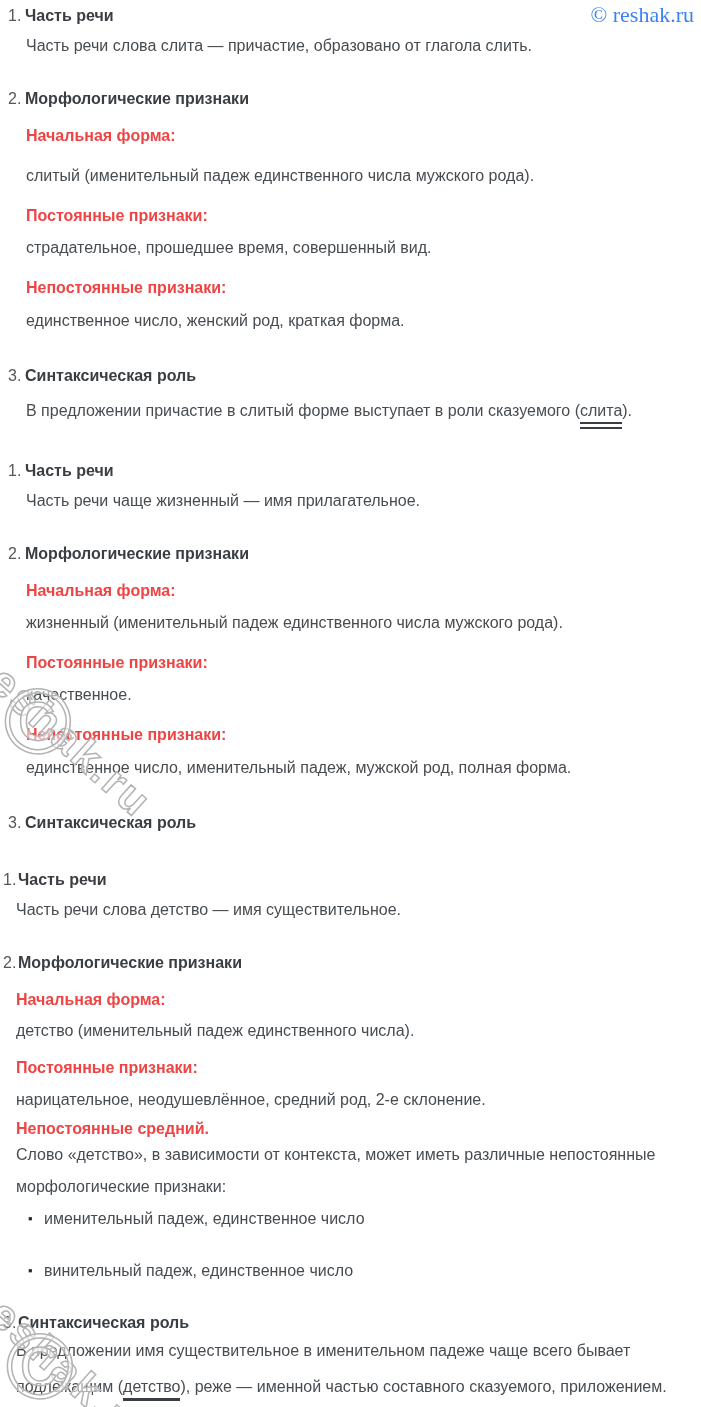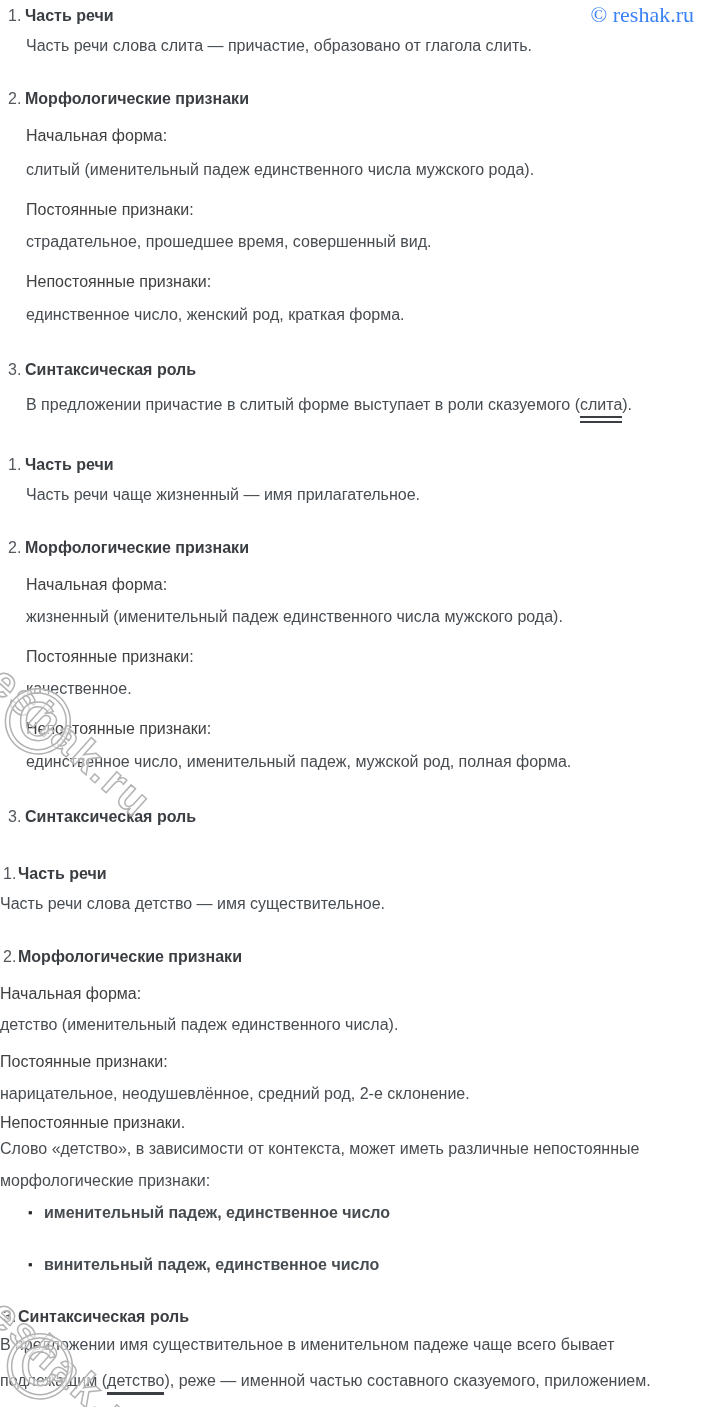--- a/index.html
+++ b/index.html
@@ -19,26 +19,26 @@
     white-space:nowrap;
   }
   .content { position:relative; z-index:1; }
   .line { white-space:nowrap; line-height:20px; }
   .sec-h {
     position:relative; padding-left:25px;
     font-weight:bold; color:#3a3e42; line-height:20px; white-space:nowrap;
   }
   .sec-h .num { position:absolute; left:8px; font-weight:400; color:#54585c; }
   .blk-a p.line, .blk-a .red { padding-left:26px; }
-  .red { color:#404040; font-weight:normal; }
+  .red { color:#ef4444; font-weight:bold; }
   p { margin:0; }
   .blk-c .sec-h { padding-left:18px; }
   .blk-c .sec-h .num { left:3px; }
-  .blk-c p.line, .blk-c .red { }
-  .bullet { padding-left:28px; line-height:20px; white-space:nowrap;font-weight:bold; }
+  .blk-c p.line, .blk-c .red { padding-left:16px; }
+  .bullet { padding-left:28px; line-height:20px; white-space:nowrap; }
   .bullet .marker { display:inline-block; width:16px; color:#26292c; font-size:13px; vertical-align:1px; }
   .u-double { border-bottom:7px double #3a3e42; padding-bottom:3px; }
   .u-single { border-bottom:3px solid #3a3e42; padding-bottom:3px; }
   .u-wavy {
     text-decoration-line:underline;
     text-decoration-style:wavy;
     text-decoration-color:#26292c;
     text-decoration-thickness:2.5px;
     text-underline-offset:7px;
   }
@@ -70,21 +70,21 @@
       <span class="num">1.</span>
       <span>Часть речи</span>
     </div>
     <p class="line" style="margin-top:10px">Часть речи слова слита — причастие, образовано от глагола слить.</p>
 
     <div class="sec-h" style="margin-top:33px">
       <span class="num">2.</span>
       <span>Морфологические признаки</span>
     </div>
     <p class="line red" style="margin-top:17px">Начальная форма:</p>
-    <p class="line" style="margin-top:14px">слитый (именительный падеж единственного числа мужского рода).</p>
+    <p class="line" style="margin-top:20px">слитый (именительный падеж единственного числа мужского рода).</p>
     <p class="line red" style="margin-top:20px">Постоянные признаки:</p>
     <p class="line" style="margin-top:12px">страдательное, прошедшее время, совершенный вид.</p>
     <p class="line red" style="margin-top:20px">Непостоянные признаки:</p>
     <p class="line" style="margin-top:13px">единственное число, женский род, краткая форма.</p>
 
     <div class="sec-h" style="margin-top:35px">
       <span class="num">3.</span>
       <span>Синтаксическая роль</span>
     </div>
     <p class="line" style="margin-top:15px"><span>В предложении причастие в слитый форме выступает в роли сказуемого (</span><span class="u-double">слита</span><span>).</span></p>
@@ -122,21 +122,21 @@
     <p class="line" style="margin-top:10px">Часть речи слова детство — имя существительное.</p>
 
     <div class="sec-h" style="margin-top:33px">
       <span class="num">2.</span>
       <span>Морфологические признаки</span>
     </div>
     <p class="line red" style="margin-top:17px">Начальная форма:</p>
     <p class="line" style="margin-top:11px">детство (именительный падеж единственного числа).</p>
     <p class="line red" style="margin-top:17px">Постоянные признаки:</p>
     <p class="line" style="margin-top:12px">нарицательное, неодушевлённое, средний род, 2-е склонение.</p>
-    <p class="line red" style="margin-top:9px">Непостоянные признаки.</p>
+    <p class="line red" style="margin-top:9px">Непостоянные средний.</p>
     <p class="line" style="margin-top:6px">Слово «детство», в зависимости от контекста, может иметь различные непостоянные</p>
     <p class="line" style="margin-top:12px">морфологические признаки:</p>
 
     <div class="bullet" style="margin-top:12px">
       <span class="marker">▪</span><span>именительный падеж, единственное число</span>
     </div>
     <div class="bullet" style="margin-top:32px">
       <span class="marker">▪</span><span>винительный падеж, единственное число</span>
     </div>
 

